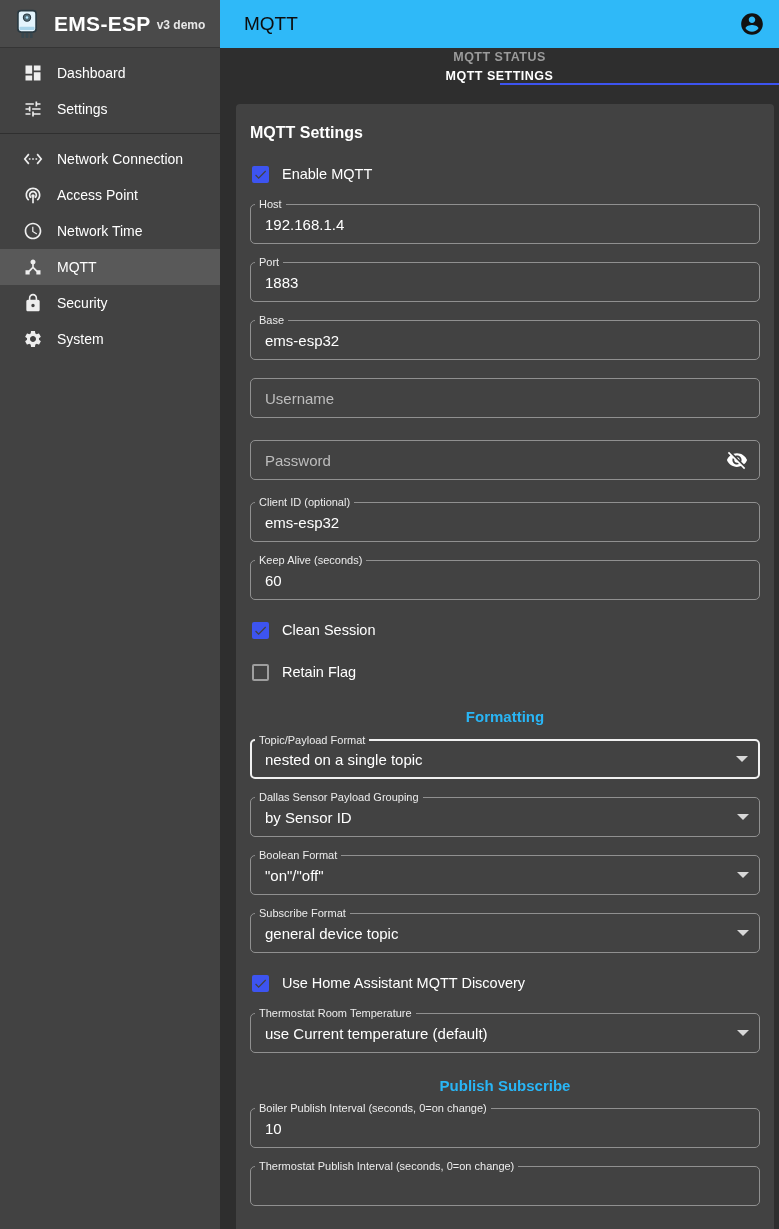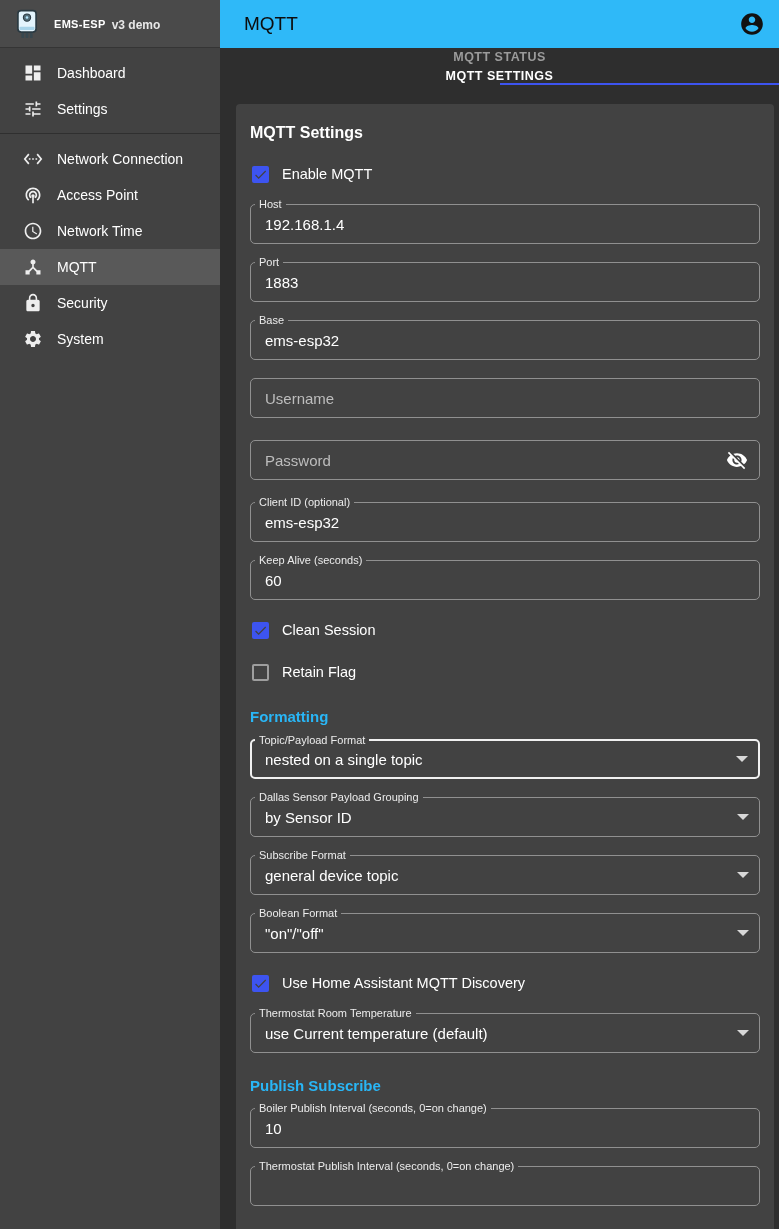--- a/index.html
+++ b/index.html
@@ -19,21 +19,21 @@
     display:flex; flex-direction:column;
   }
   .sb-header{
     height:48px; min-height:48px;
     background:#4a4a4a;
     display:flex; align-items:center;
     padding:0 14px;
     border-bottom:1px solid rgba(0,0,0,0.28);
   }
   .sb-logo{ width:26px; height:30px; margin-right:14px; }
-  .sb-title{ color:#ffffff; font-size:11px; font-weight:700; letter-spacing:.3px; }
+  .sb-title{ color:#ffffff; font-size:21px; font-weight:700; letter-spacing:.3px; }
   .sb-sub{ color:#e8e8e8; font-size:12px; font-weight:700; margin-left:6px; margin-top:3px; }
   .sb-group{ padding:7px 0 6px 0; }
   .sb-item{
     height:36px; display:flex; align-items:center;
     padding-left:23px; cursor:pointer; color:#ffffff;
   }
   .sb-item.selected{ background:#595959; }
   .sb-item .ic{ width:20px; height:20px; margin-right:14px; flex:none; }
   .sb-item .ic svg{ width:20px; height:20px; fill:#eeeeee; display:block; }
   .sb-item .lbl{ font-size:14px; color:#ffffff; }
@@ -63,21 +63,21 @@
     background:#3d54f0;
   }
 
   .content{ flex:1; padding:19px 5px 0 16px; overflow:hidden; }
   .card{
     background:#424242; border-radius:4px;
     padding:14px 14px 24px 14px;
     min-height:1200px;
   }
   .card-heading{ color:#ffffff; font-size:16px; font-weight:700; margin:6px 0 20px 0; }
-  .section-heading{ color:#29b6f6; font-size:15px; font-weight:700; margin:24px 0 14px 0; }
+  .section-heading{ color:#29b6f6; font-size:15px; font-weight:700; margin:24px 0 14px 0;text-align:center; }
 
   
   .cbrow{ display:flex; align-items:center; height:24px; margin:2px 0 18px 0; cursor:pointer; }
   .cb{ width:17px; height:17px; border-radius:2px; margin:0 13px 0 2px;
        display:flex; align-items:center; justify-content:center; flex:none; }
   .cb.checked{ background:#3d54f0; }
   .cb.checked svg{ width:15px; height:15px; display:block; }
   .cb.unchecked{ width:17px; height:17px; border:2px solid #9e9e9e; background:transparent; }
   .cblabel{ color:#ffffff; font-size:14.5px; }
 
@@ -293,28 +293,28 @@
           <span class="caret"></span>
         </div>
 
         <div class="tf select">
           <span class="lbl">Dallas Sensor Payload Grouping</span>
           <span class="val">by Sensor ID</span>
           <span class="caret"></span>
         </div>
 
         <div class="tf select">
+          <span class="lbl">Boolean Format</span>
+          <span class="val">"on"/"off"</span>
+          <span class="caret"></span>
+        </div>
+
+        <div class="tf select">
           <span class="lbl">Subscribe Format</span>
           <span class="val">general device topic</span>
-          <span class="caret"></span>
-        </div>
-
-        <div class="tf select">
-          <span class="lbl">Boolean Format</span>
-          <span class="val">"on"/"off"</span>
           <span class="caret"></span>
         </div>
 
         <div class="cbrow">
           <span class="cb checked">
             <svg viewBox="0 0 24 24">
                 <path d="M9 16.2 4.8 12l-1.4 1.4L9 19 21 7l-1.4-1.4z" fill="#424242"></path>
               </svg>
           </span>
           <span class="cblabel">Use Home Assistant MQTT Discovery</span>

